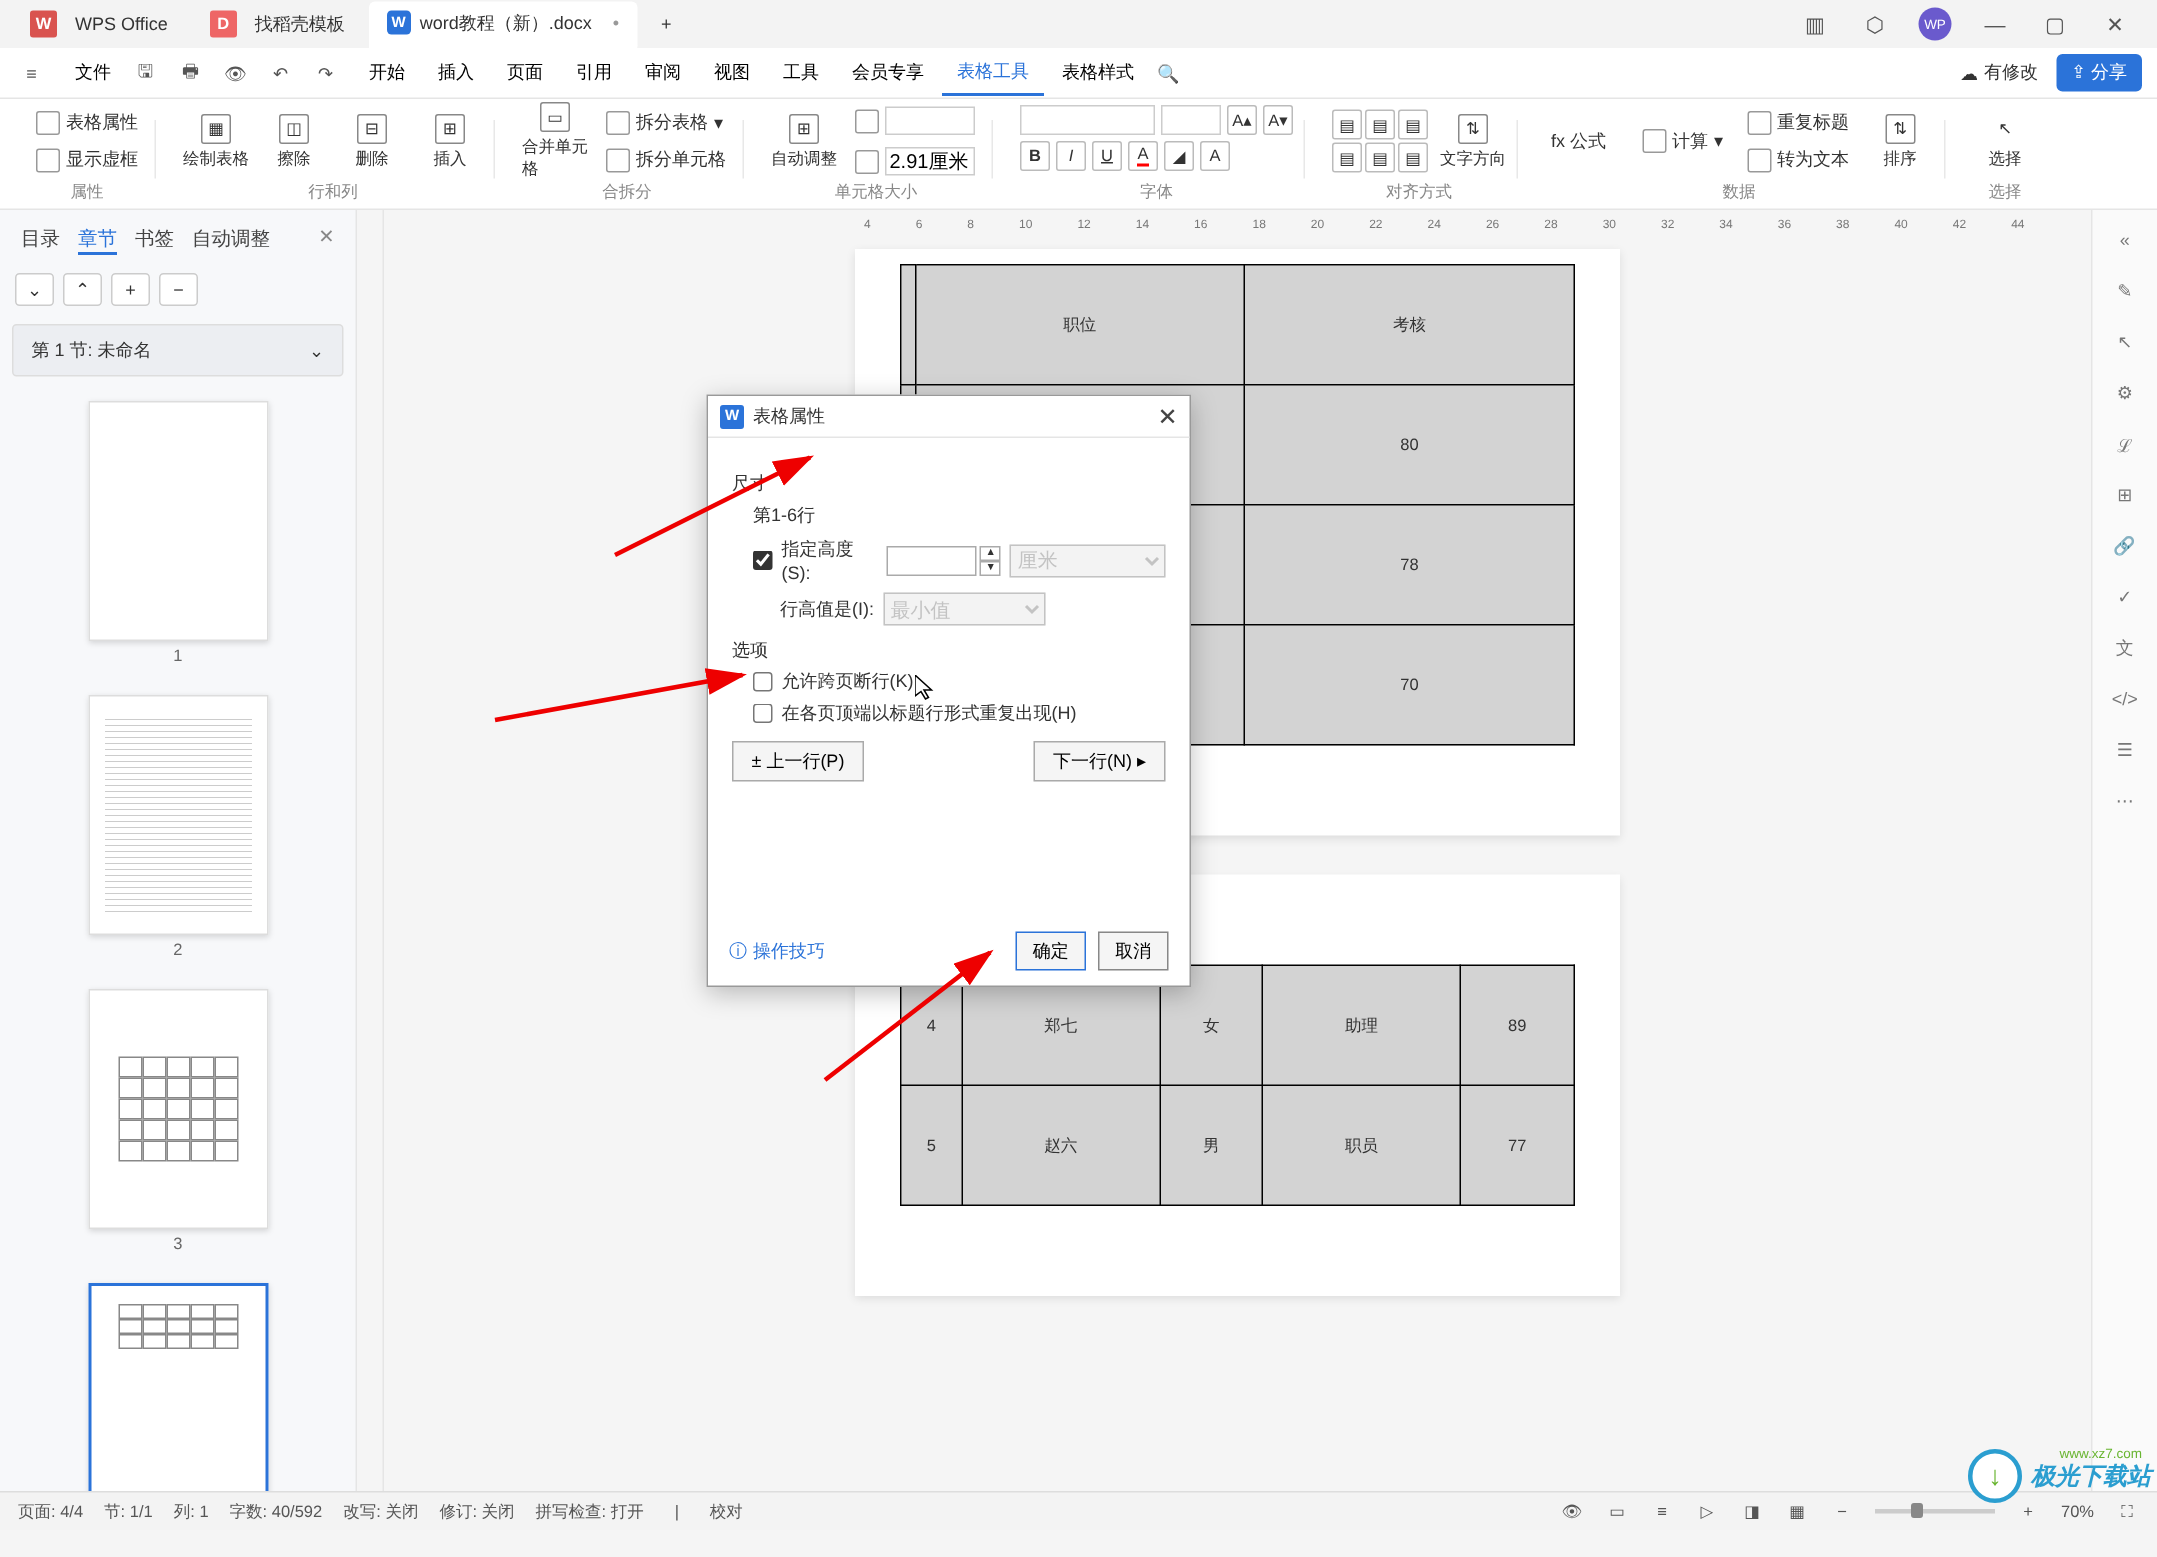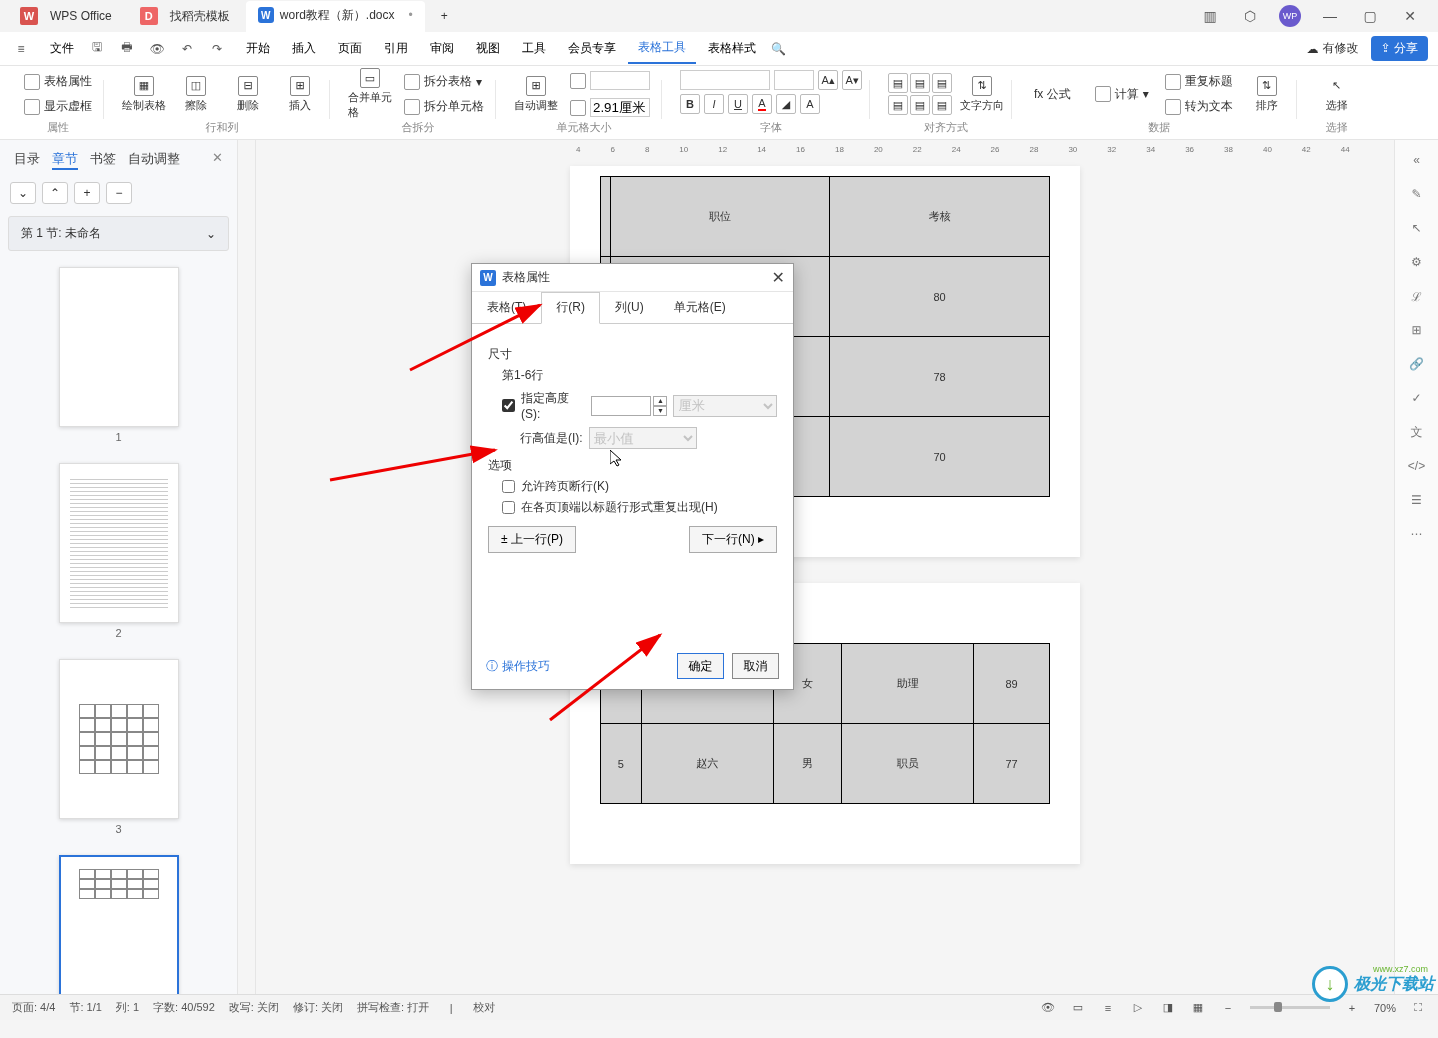--- a/index.html
+++ b/index.html
@@ -532,26 +532,20 @@
   <span>70%</span>
   <span class="ic">⛶</span>
 </div>
 
 <div class="dialog">
   <div class="dialog-titlebar">
     <span class="db">W</span>
     <span>表格属性</span>
     <span class="close">✕</span>
   </div>
-  <div class="dialog-tabs">
-    <span class="dt">表格(T)</span>
-    <span class="dt active">行(R)</span>
-    <span class="dt">列(U)</span>
-    <span class="dt">单元格(E)</span>
-  </div>
   <div class="dialog-body">
     <div class="gl">尺寸</div>
     <div style="margin-left:14px;font-weight:normal">第1-6行</div>
     <div class="rowf">
       <input type="checkbox" checked="" style="accent-color: rgb(51, 51, 51);">
       <span>指定高度(S):</span>
       <input type="text" style="">
       <div class="spinner-box">
           <span class="sp">▲</span>
           <span class="sp">▼</span>

